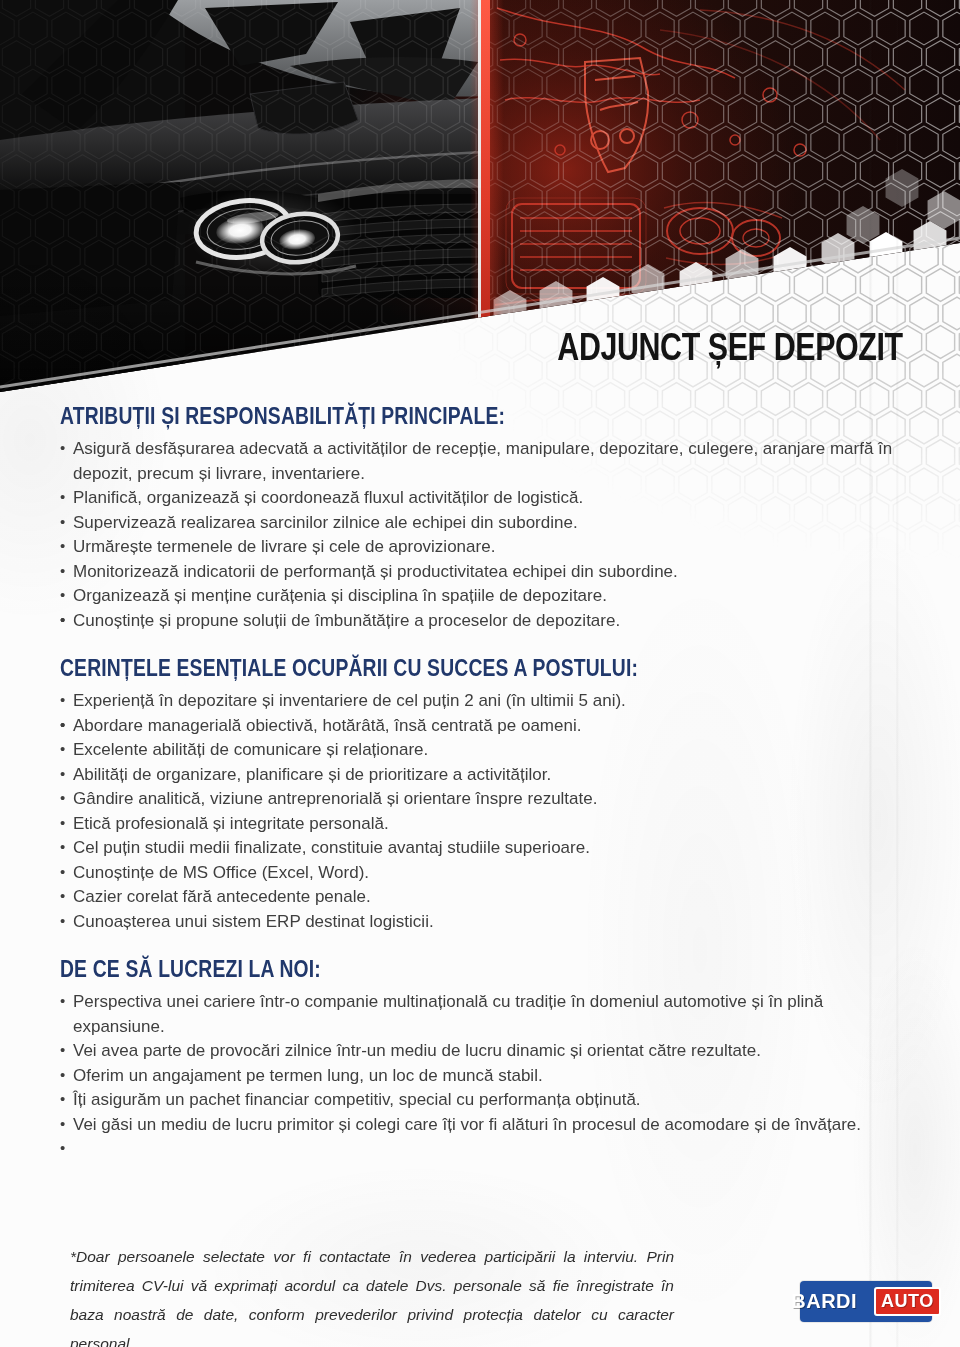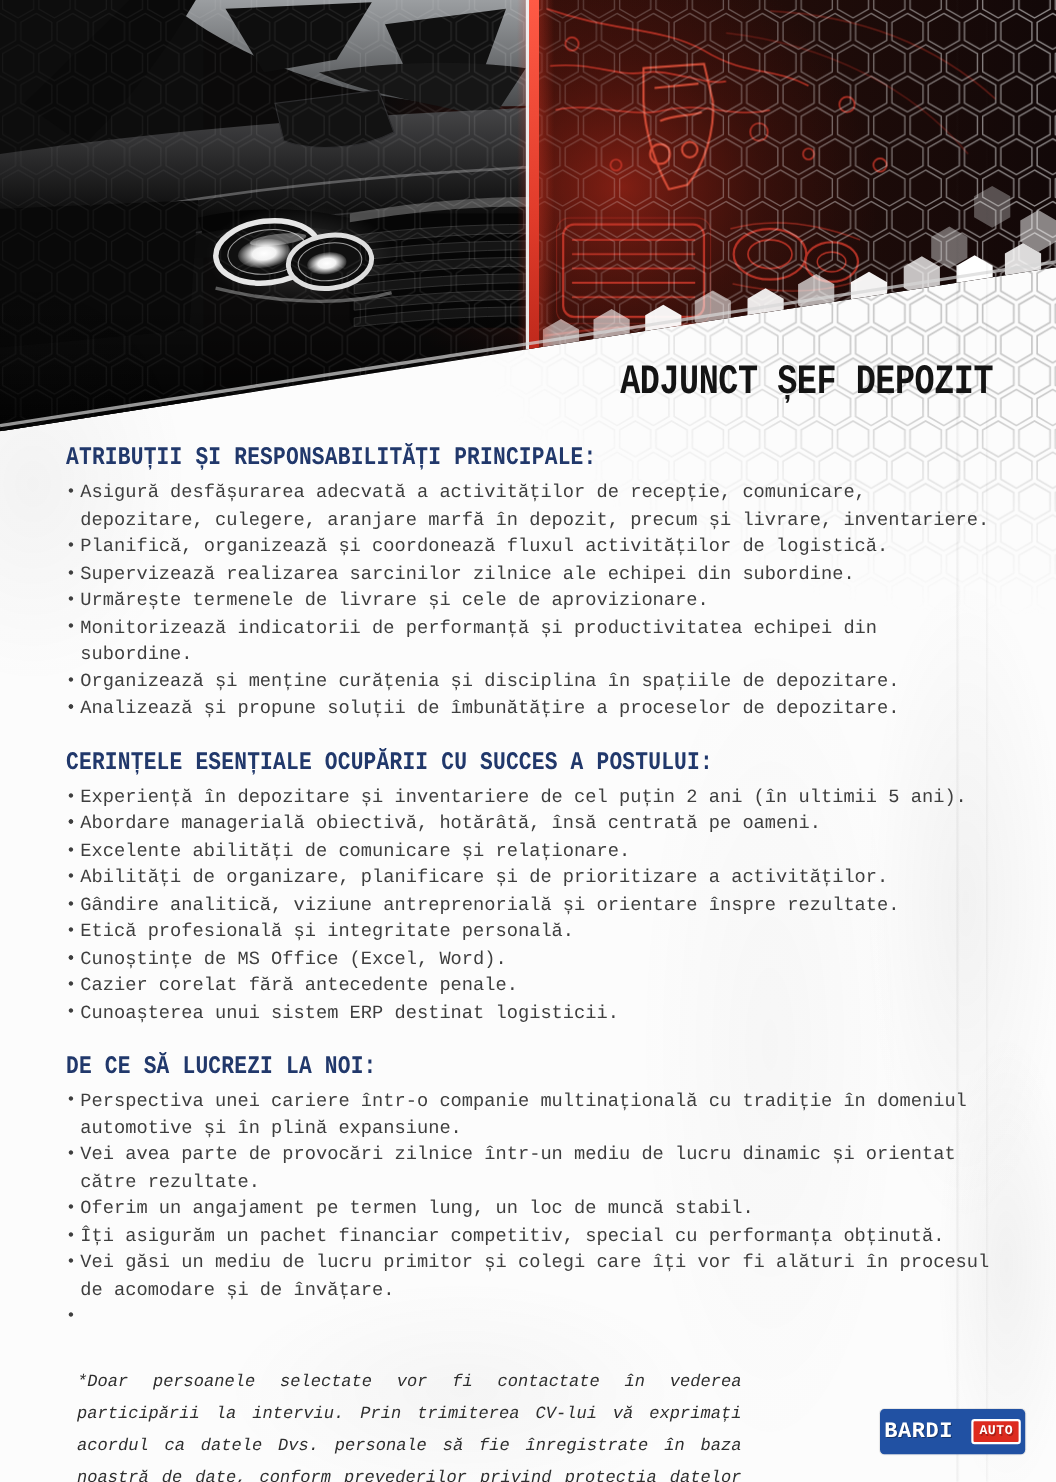--- a/index.html
+++ b/index.html
@@ -1,18 +1,18 @@
 <!DOCTYPE html>
 <html style="--title_black: #141414; --heading_blue: #21386b; --body_text: #3e3e3e; --logo_blue: #2151a3; --logo_red: #dd2b1f; --wireframe_red: #cf3a2c; --divider_red: #e03b2a;"><head>
 <meta charset="utf-8">
 <style>
   html,body{margin:0;padding:0;background:#ffffff;}
   .page{
     position:relative;width:960px;height:1347px;overflow:hidden;
-    background:#fcfcfc;font-family:Liberation Mono, monospace;
+    background:#fcfcfc;font-family:Liberation Sans, sans-serif;
   }
   
   .page::before{
     content:"";position:absolute;inset:0;z-index:1;pointer-events:none;
     background:
       radial-gradient(ellipse 130px 420px at 878px 820px, rgba(70,70,70,.055), transparent 70%),
       radial-gradient(ellipse 90px 300px at 915px 1150px, rgba(70,70,70,.06), transparent 70%),
       radial-gradient(ellipse 200px 260px at 30px 440px, rgba(70,70,70,.05), transparent 70%),
       radial-gradient(ellipse 300px 140px at 420px 1265px, rgba(70,70,70,.04), transparent 72%),
       radial-gradient(ellipse 160px 500px at 700px 950px, rgba(70,70,70,.03), transparent 75%),
@@ -49,21 +49,21 @@
     background:var(--logo_blue,#2151a3);border-radius:4px;
     display:flex;align-items:center;justify-content:center;gap:17px;
     box-shadow:0 0 0 1px rgba(0,0,0,.08);
   }
   .logo .bardi{
     color:#fff;font-weight:bold;font-size:20px;letter-spacing:.5px;
     text-shadow:1px 1px 0 rgba(0,0,0,.35);
   }
   .logo .auto{
     background:var(--logo_red,#dd2b1f);border:2px solid #fff;border-radius:3px;
-    color:#fff;font-weight:bold;font-size:12px;line-height:1;
+    color:#fff;font-weight:bold;font-size:18px;line-height:1;
     padding:3px 5px 4px;letter-spacing:.5px;text-shadow:1px 1px 0 rgba(0,0,0,.25);
   }
 </style>
 </head>
 <body>
 
 <div class="page">
 
   <div class="header">
     <svg width="960" height="560" viewBox="0 0 960 560" xmlns="http://www.w3.org/2000/svg">
@@ -255,41 +255,41 @@
       </g>
     </svg>
 
     <h1 class="title">ADJUNCT ȘEF DEPOZIT</h1>
   </div>
 
   <main class="content">
     <section>
       <h2>ATRIBUȚII ȘI RESPONSABILITĂȚI PRINCIPALE:</h2>
       <ul>
-          <li><span class="dot">•</span><span>Asigură desfășurarea adecvată a activităților de recepție, comunicare, depozitare, culegere, aranjare marfă în depozit, precum și livrare, inventariere.</span></li>
+          <li><span class="dot">•</span><span>Asigură desfășurarea adecvată a activităților de recepție, manipulare, depozitare, culegere, aranjare marfă în depozit, precum și livrare, inventariere.</span></li>
           <li><span class="dot">•</span><span>Planifică, organizează și coordonează fluxul activităților de logistică.</span></li>
           <li><span class="dot">•</span><span>Supervizează realizarea sarcinilor zilnice ale echipei din subordine.</span></li>
           <li><span class="dot">•</span><span>Urmărește termenele de livrare și cele de aprovizionare.</span></li>
           <li><span class="dot">•</span><span>Monitorizează indicatorii de performanță și productivitatea echipei din subordine.</span></li>
           <li><span class="dot">•</span><span>Organizează și menține curățenia și disciplina în spațiile de depozitare.</span></li>
           <li><span class="dot">•</span></li>
-          <li><span class="dot">•</span><span>Analizează și propune soluții de îmbunătățire a proceselor de depozitare.</span></li>
+          <li><span class="dot">•</span><span>Cunoștințe și propune soluții de îmbunătățire a proceselor de depozitare.</span></li>
         </ul>
     </section>
     <section>
       <h2>CERINȚELE ESENȚIALE OCUPĂRII CU SUCCES A POSTULUI:</h2>
       <ul>
           <li><span class="dot">•</span><span>Experiență în depozitare și inventariere de cel puțin 2 ani (în ultimii 5 ani).</span></li>
           <li><span class="dot">•</span></li>
           <li><span class="dot">•</span><span>Abordare managerială obiectivă, hotărâtă, însă centrată pe oameni.</span></li>
           <li><span class="dot">•</span><span>Excelente abilități de comunicare și relaționare.</span></li>
           <li><span class="dot">•</span><span>Abilități de organizare, planificare și de prioritizare a activităților.</span></li>
           <li><span class="dot">•</span><span>Gândire analitică, viziune antreprenorială și orientare înspre rezultate.</span></li>
           <li><span class="dot">•</span><span>Etică profesională și integritate personală.</span></li>
-          <li><span class="dot">•</span></li>
+          <li><span class="dot">•</span><span>Cel puțin studii medii finalizate, constituie avantaj studiile superioare.</span></li>
           <li><span class="dot">•</span><span>Cunoștințe de MS Office (Excel, Word).</span></li>
           <li><span class="dot">•</span><span>Cazier corelat fără antecedente penale.</span></li>
           <li><span class="dot">•</span><span>Cunoașterea unui sistem ERP destinat logisticii.</span></li>
         </ul>
     </section>
     <section>
       <h2>DE CE SĂ LUCREZI LA NOI:</h2>
       <ul>
           <li><span class="dot">•</span><span>Perspectiva unei cariere într-o companie multinațională cu tradiție în domeniul automotive și în plină expansiune.</span></li>
           <li><span class="dot">•</span><span>Vei avea parte de provocări zilnice într-un mediu de lucru dinamic și orientat către rezultate.</span></li>

